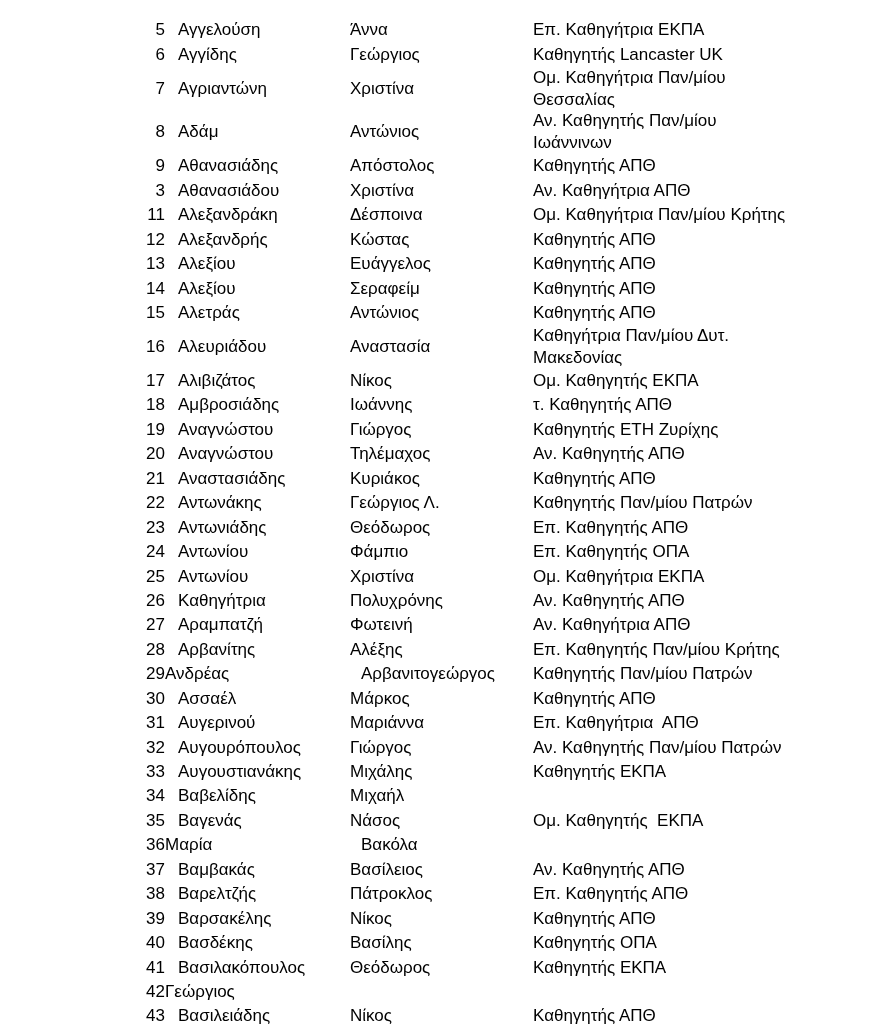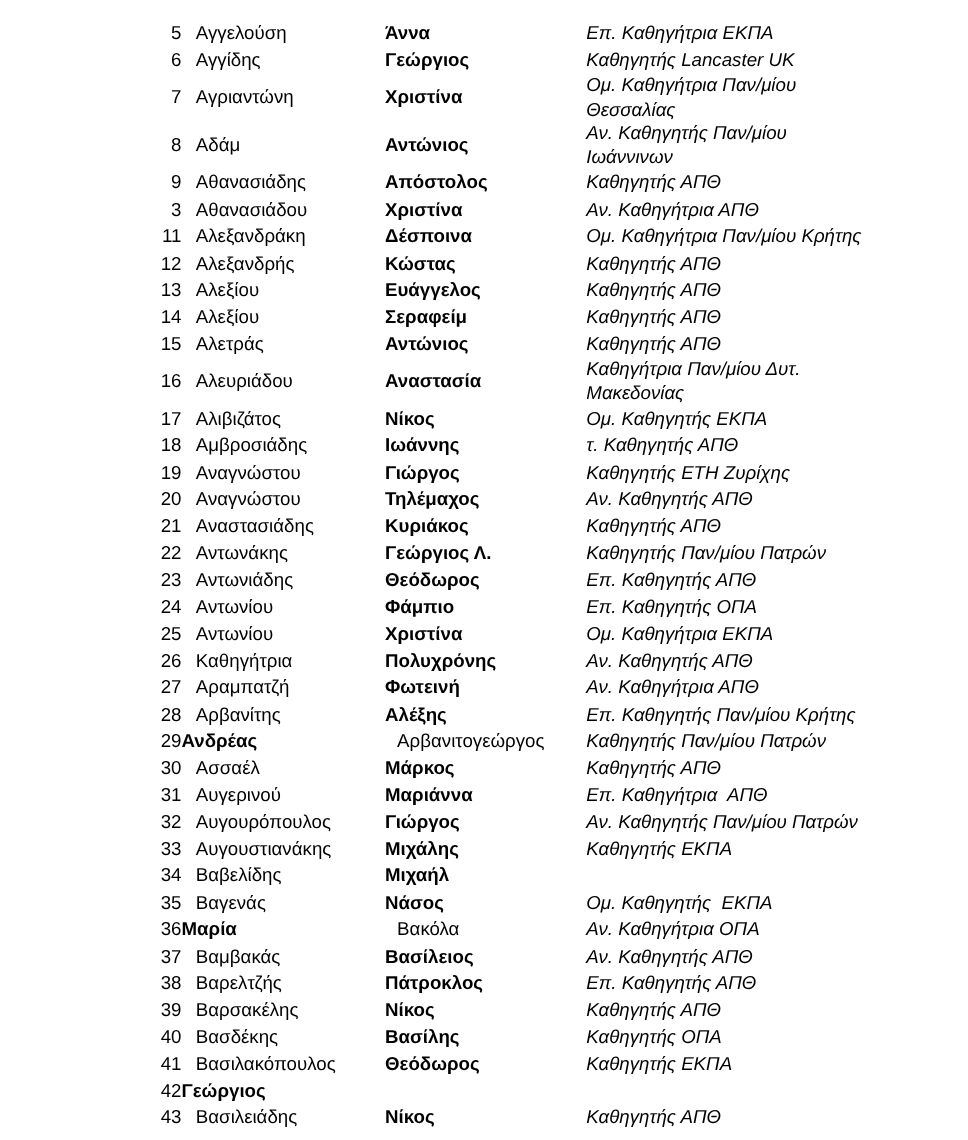--- a/index.html
+++ b/index.html
@@ -33,27 +33,25 @@
   .c-num {
     width: 165px;
     text-align: right;
   }
   .c-surname {
     width: 185px;
     padding-left: 13px;
   }
   .c-first {
     width: 183px;
-    font-weight: bold;
   }
   .c-title {
     flex: 1 1 auto;
     white-space: pre-wrap;
     padding-right: 6px;
-    font-style: italic;
   }
 </style>
 </head>
 <body>
 
 <div class="page">
   <div>
 
       <div class="prof-row">
         <div class="cell c-num">5</div>
@@ -271,21 +269,20 @@
         <div class="cell c-num">35</div>
         <div class="cell c-surname">Βαγενάς</div>
         <div class="cell c-first">Νάσος</div>
         <div class="cell c-title">Ομ. Καθηγητής  ΕΚΠΑ</div>
       </div>
 
       <div class="prof-row">
         <div class="cell c-num">36</div>
         <div class="cell c-first">Μαρία</div>
         <div class="cell c-surname">Βακόλα</div>
-        <div class="cell c-title">Αν. Καθηγήτρια ΟΠΑ</div>
       </div>
 
       <div class="prof-row">
         <div class="cell c-num">37</div>
         <div class="cell c-surname">Βαμβακάς</div>
         <div class="cell c-first">Βασίλειος</div>
         <div class="cell c-title">Αν. Καθηγητής ΑΠΘ</div>
       </div>
 
       <div class="prof-row">

